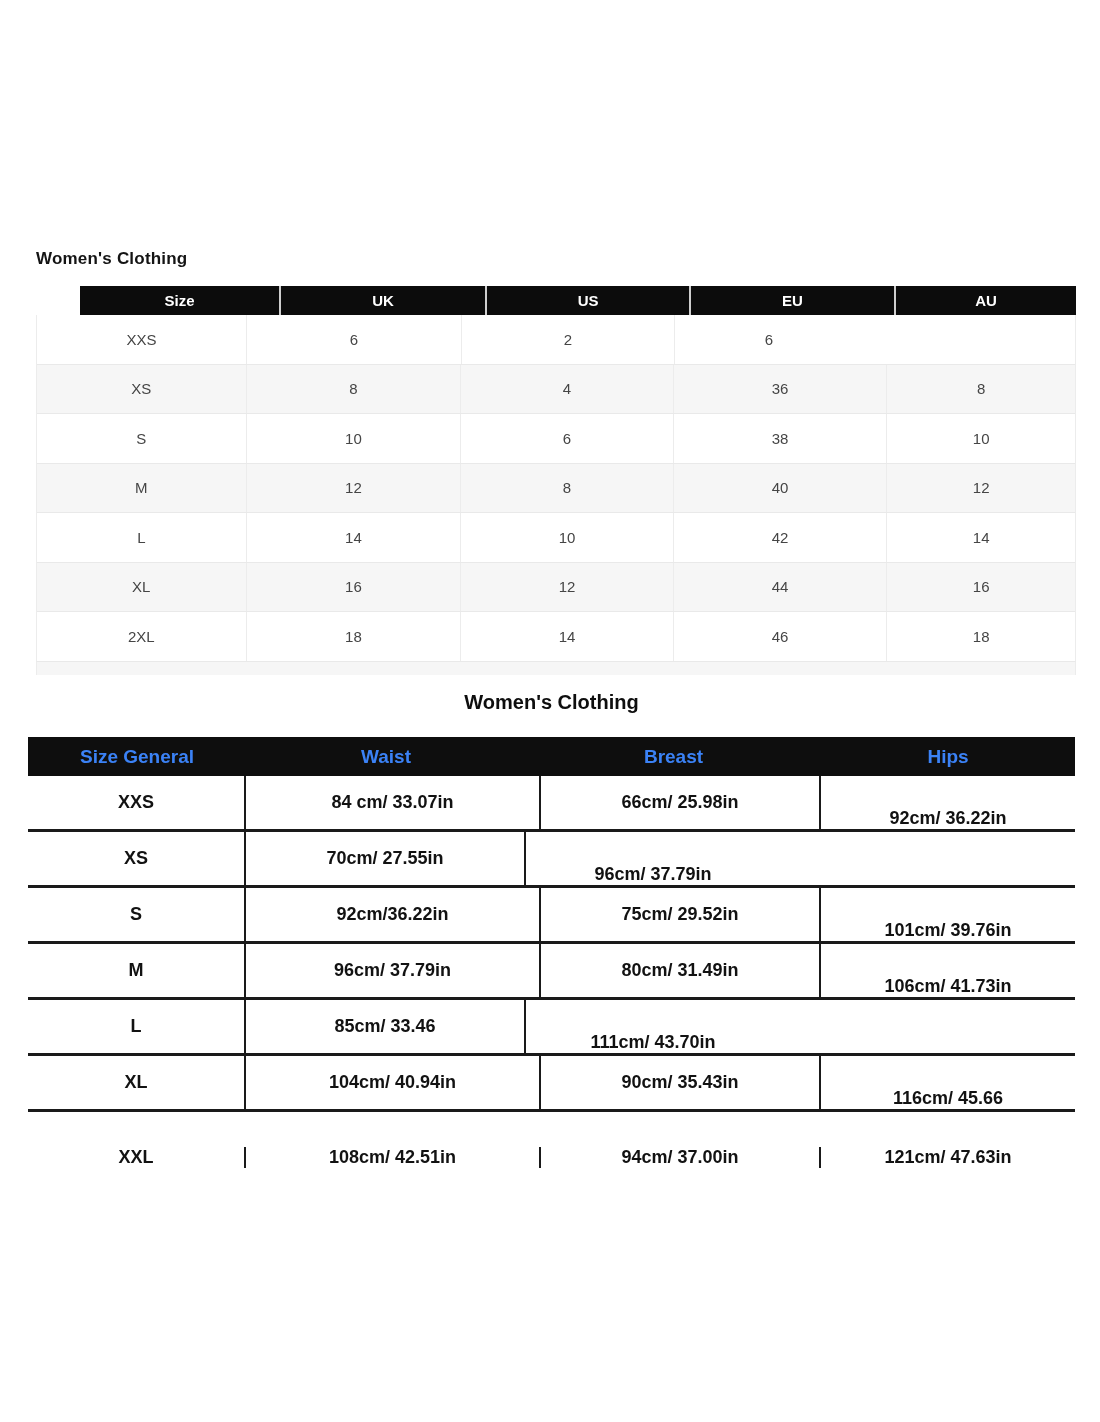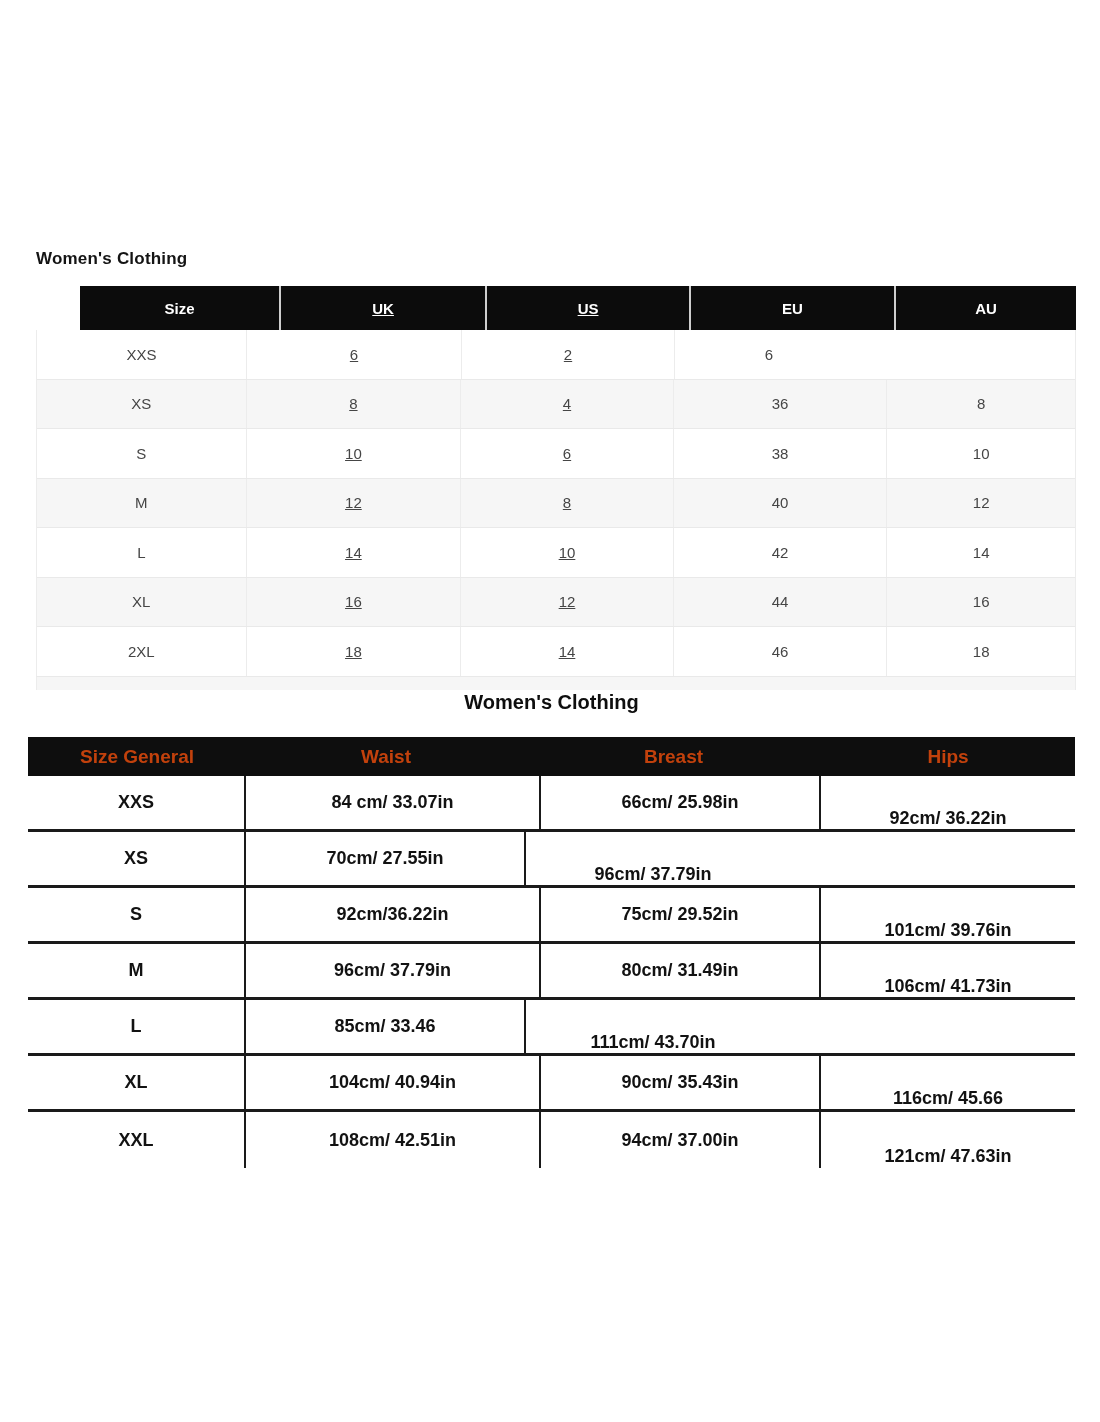--- a/index.html
+++ b/index.html
@@ -23,21 +23,21 @@
     letter-spacing: 0.2px;
   }
   .t1 {
     position: absolute;
     left: 36px;
     top: 286px;
     width: 1040px;
   }
   .t1 .hdr {
     display: flex;
-    height: 44px;
+    height: 29px;
     background: #0c0c0c;
     margin-left: 44px;
   }
   .t1 .hdr .cell {
     display: flex;
     align-items: center;
     justify-content: center;
     color: #ffffff;
     font-size: 15px;
     font-weight: 600;
@@ -62,22 +62,22 @@
     align-items: center;
     justify-content: center;
     font-size: 15px;
     font-weight: 300;
     color: #454545;
     box-sizing: border-box;
     border-right: 1px solid #ececec;
   }
   .t1-body .cell:last-child { border-right: none; }
   .t1 .c0 { width: 210px; }
-  .t1 .c1 { width: 215px; text-decoration: underline; }
-  .t1 .c2 { width: 213px; text-decoration: underline; }
+  .t1 .c1 { width: 215px; }
+  .t1 .c2 { width: 213px; }
   .t1 .c3 { width: 214px; text-align: center; }
   .t1 .c4 { width: 188px; }
   .t1-sliver {
     height: 14px;
     background: #f6f6f6;
     border-top: 1px solid #e9e9e9;
     border-left: 1px solid #ececec;
     border-right: 1px solid #ececec;
     box-sizing: border-box;
   }
@@ -101,33 +101,33 @@
   }
   .t2 .hdr {
     display: flex;
     height: 39px;
     background: #0e0e0e;
   }
   .t2 .hdr .cell {
     display: flex;
     align-items: center;
     justify-content: center;
-    color: #c2410c;
+    color: #3b82f6;
     font-size: 19px;
     font-weight: 700;
     box-sizing: border-box;
   }
   .t2-body .row {
     display: flex;
     height: 56px;
     box-sizing: border-box;
     border-bottom: 3px solid #1a1a1a;
     background: #ffffff;
   }
-  .t2-body .row:last-child { border-bottom: none; }
+  .t2-body .row:last-child { border-bottom: none; align-items: flex-end; }
   .t2-body .cell {
     display: flex;
     align-items: center;
     justify-content: center;
     font-size: 18px;
     font-weight: 700;
     color: #121212;
     box-sizing: border-box;
     border-right: 2px solid #1a1a1a;
   }

